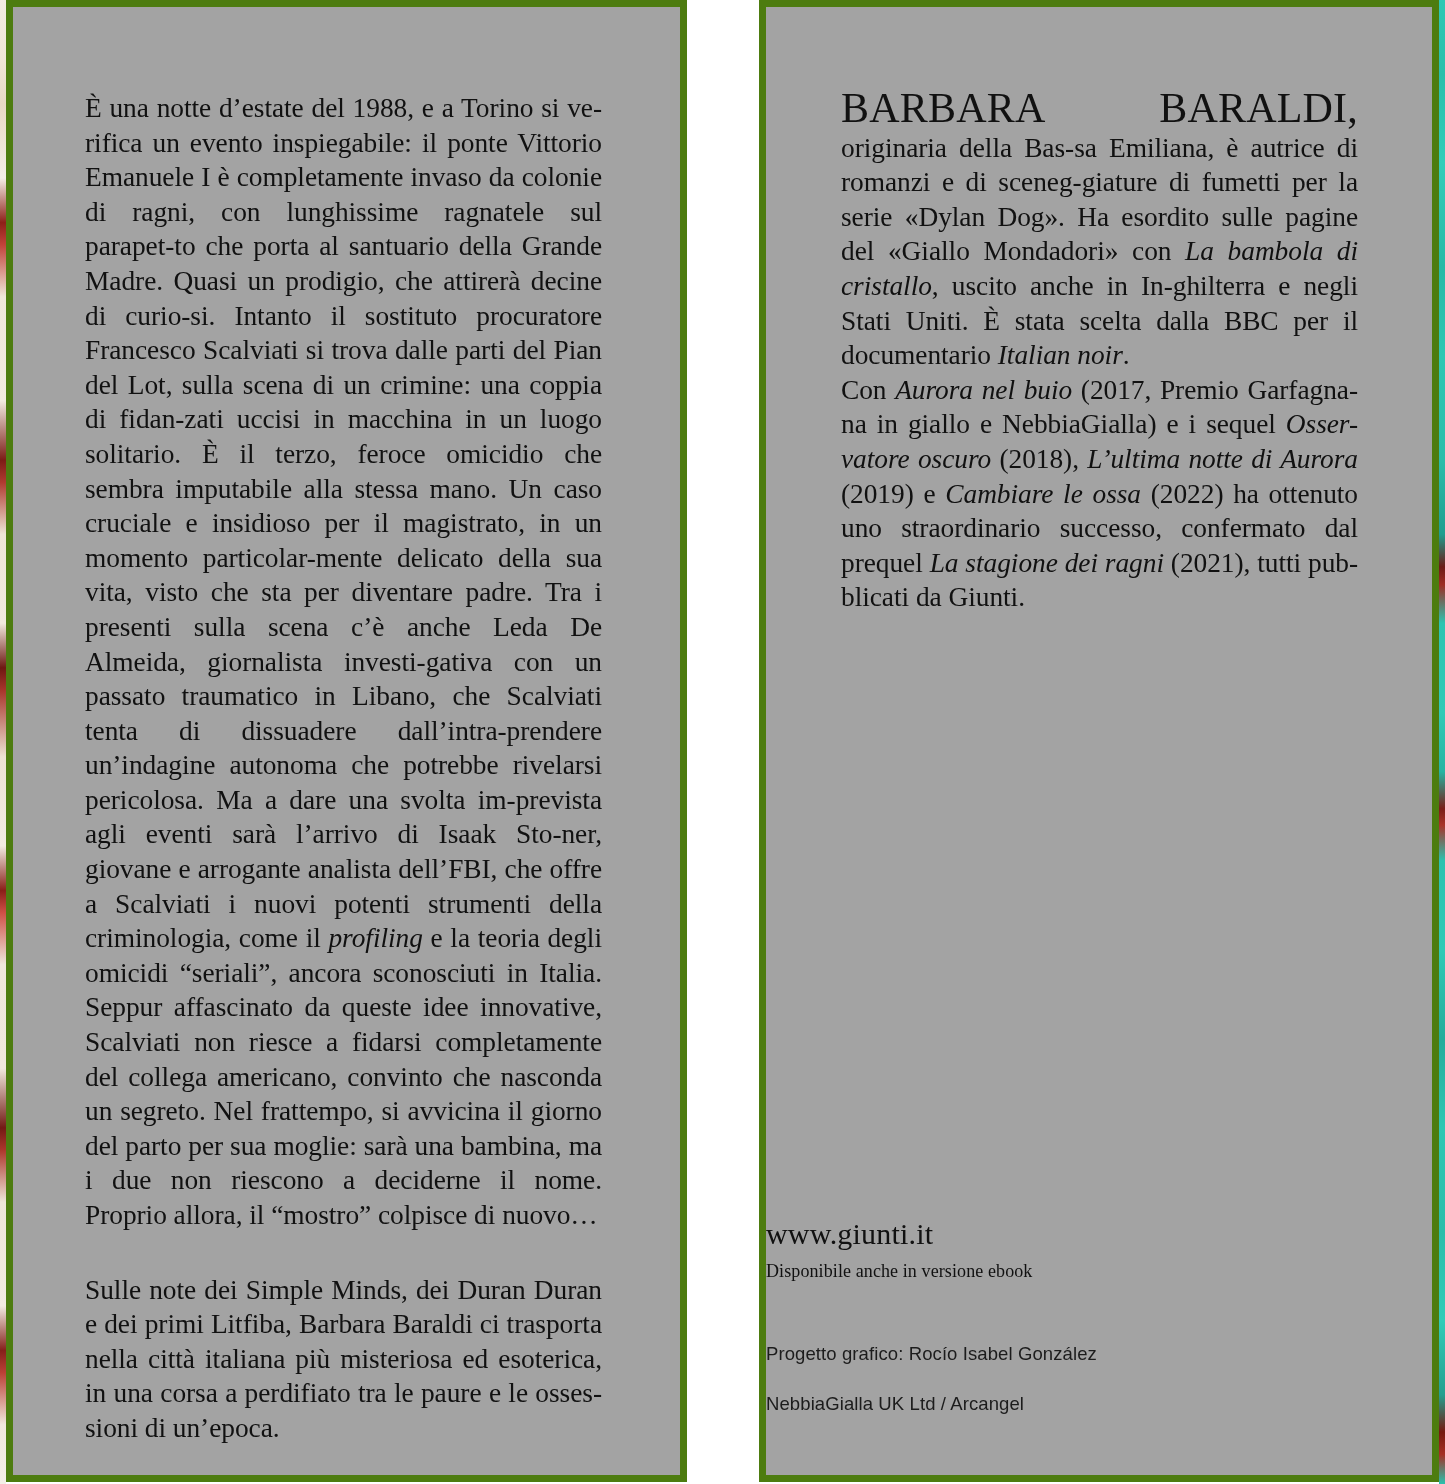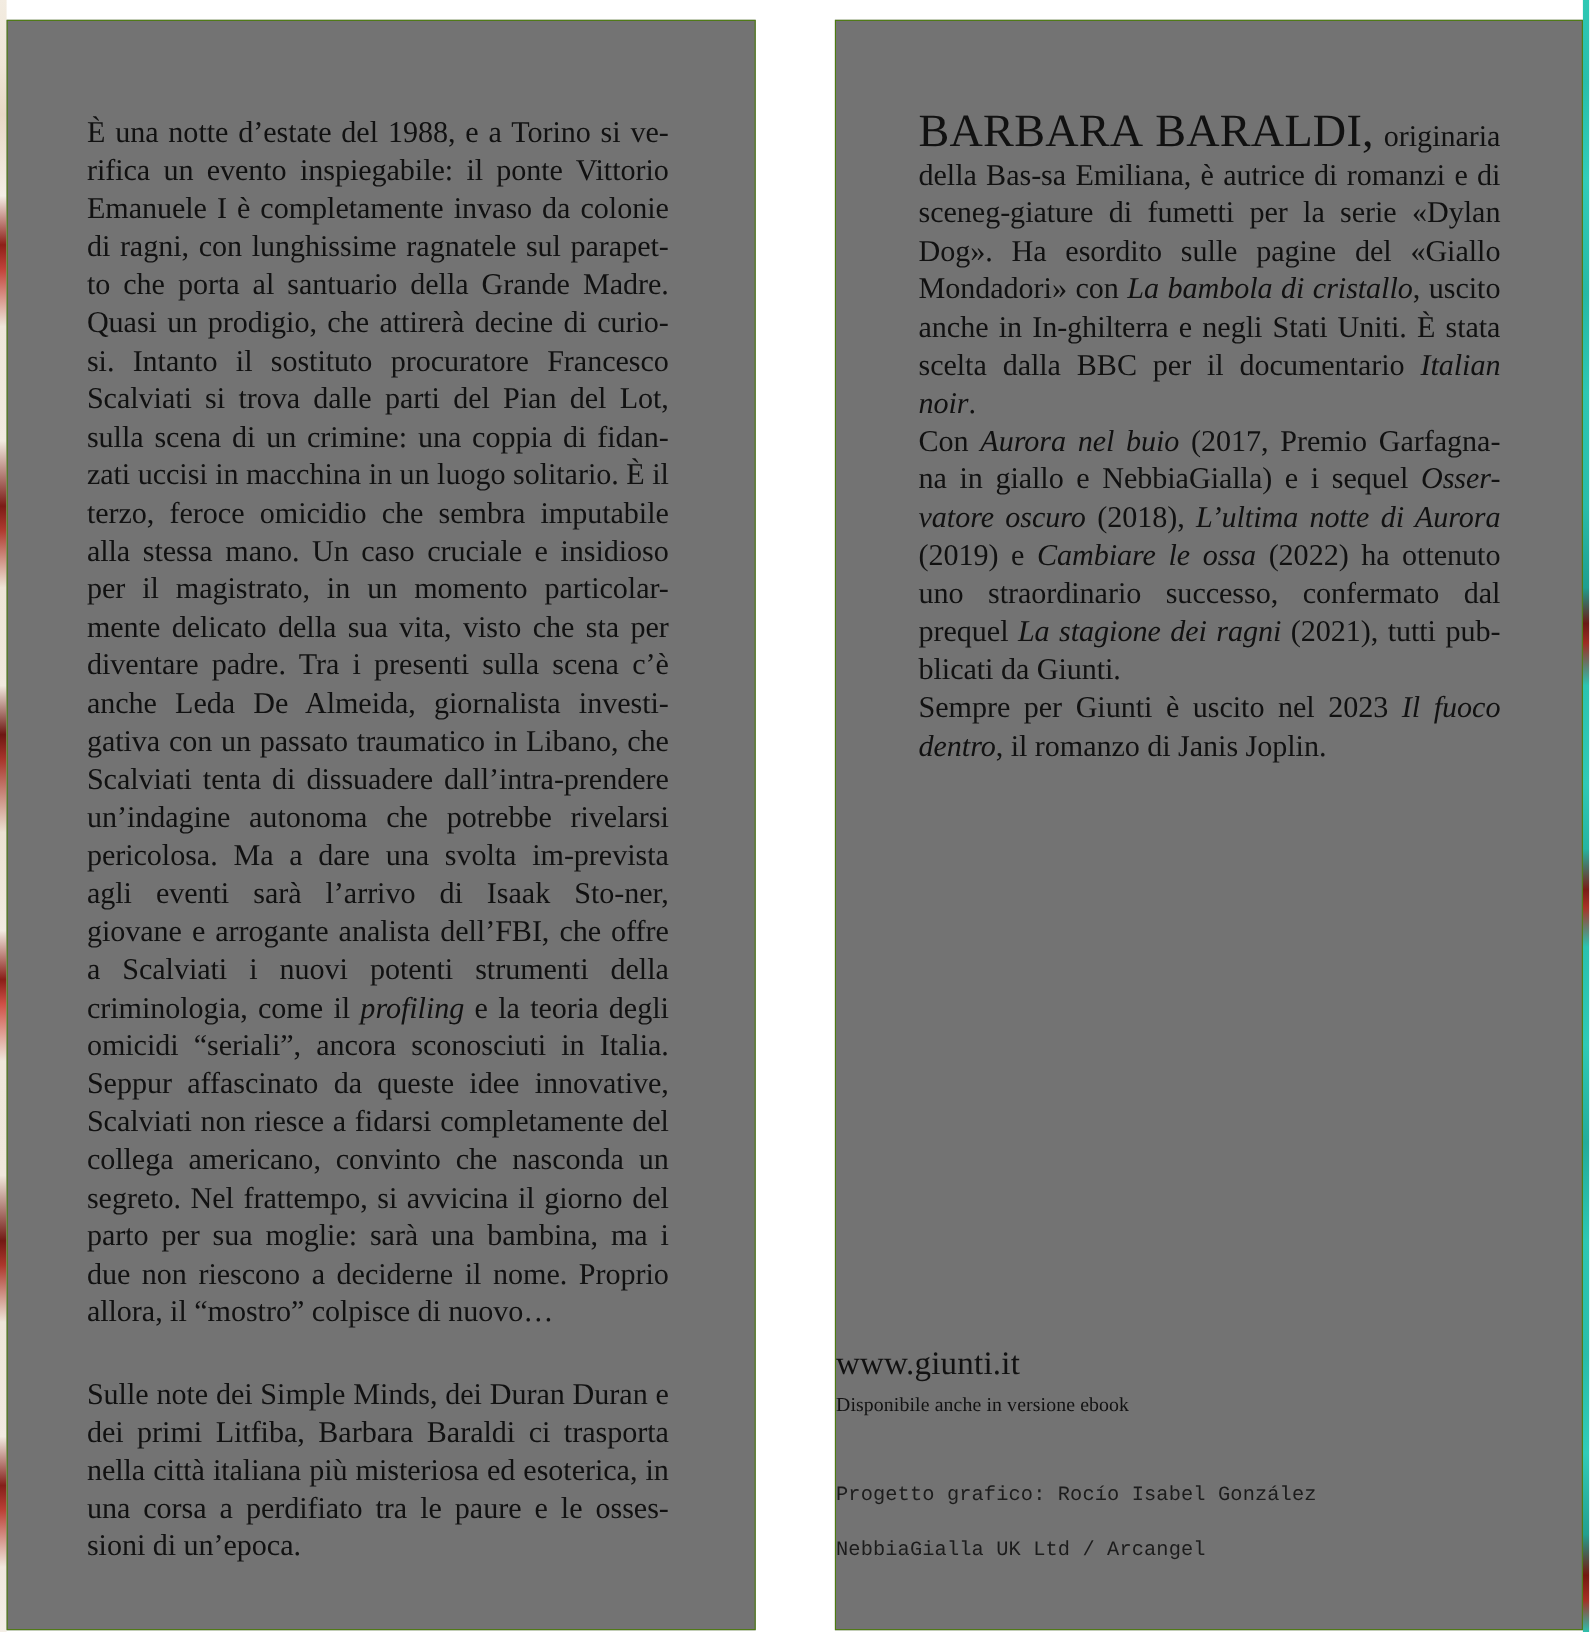--- a/index.html
+++ b/index.html
@@ -54,24 +54,24 @@
         #2bc2af 58%, #2fcab6 64%,
         #24ac9b 70%, #2ec7b3 76%,
         #2abdaa 83%, #31ccb8 89%,
         #249f8f 94%, #74190f 96.5%, #a52f24 98%,
         #2bc2af 100%);
   }
 
   
   .panel {
     position: absolute;
-    top: 18px;
+    top: 0;
     bottom: 2px;
-    background: #737373;
-    border: 1px solid #4d7c0f;
+    background: #a3a3a3;
+    border: 7px solid #4d7c0f;
     box-sizing: border-box;
   }
   .panel-left  { left: 6px;  width: 681px; }
   .panel-right { left: 759px; width: 680px; }
 
   .panel-inner {
     position: absolute;
     top: 0; left: 0; right: 0; bottom: 0;
   }
 
@@ -126,21 +126,21 @@
     line-height: 38px;
     letter-spacing: 0.2px;
   }
   .footer .ebook {
     font-size: 18px;
     line-height: 36px;
     letter-spacing: 0.1px;
   }
   .credits {
     margin-top: 52px;
-    font-family: Liberation Mono, monospace;
+    font-family: Liberation Sans, sans-serif;
     font-size: 18.5px;
     line-height: 26px;
     color: #1c1c1c;
     letter-spacing: 0.1px;
   }
   .credits .gap { height: 24px; }
 </style>
 </head>
 <body>
 
@@ -159,21 +159,20 @@
   </div>
 
   <div class="panel panel-right">
     <div class="panel-inner">
 
       <div class="bio">
         <p><span class="author-name">BARBARA BARALDI,</span><span> originaria della Bas-sa Emiliana, è autrice di romanzi e di sceneg-giature di fumetti per la serie «Dylan Dog». Ha esordito sulle pagine del «Giallo Mondadori» con </span><em>La bambola di cristallo</em><span>, uscito anche in In-ghilterra e negli Stati Uniti. È stata scelta dalla BBC per il documentario </span><em>Italian noir</em><span>.</span></p>
 
         <p><span>Con </span><em>Aurora nel buio</em><span> (2017, Premio Garfagna-na in giallo e NebbiaGialla) e i sequel </span><em>Osser-vatore oscuro</em><span> (2018), </span><em>L’ultima notte di Aurora</em><span> (2019) e </span><em>Cambiare le ossa</em><span> (2022) ha ottenuto uno straordinario successo, confermato dal prequel </span><em>La stagione dei ragni</em><span> (2021), tutti pub-blicati da Giunti.</span></p>
 
-        <p class="lastline"><span>Sempre per Giunti è uscito nel 2023 </span><em>Il fuoco dentro</em><span>, il romanzo di Janis Joplin.</span></p>
       </div>
 
       <div class="footer">
         <div class="url">www.giunti.it</div>
         <div class="ebook">Disponibile anche in versione ebook</div>
         <div class="credits">
           <div>Progetto grafico: Rocío Isabel González</div>
           <div class="gap"></div>
           <div>NebbiaGialla UK Ltd / Arcangel</div>
         </div>

